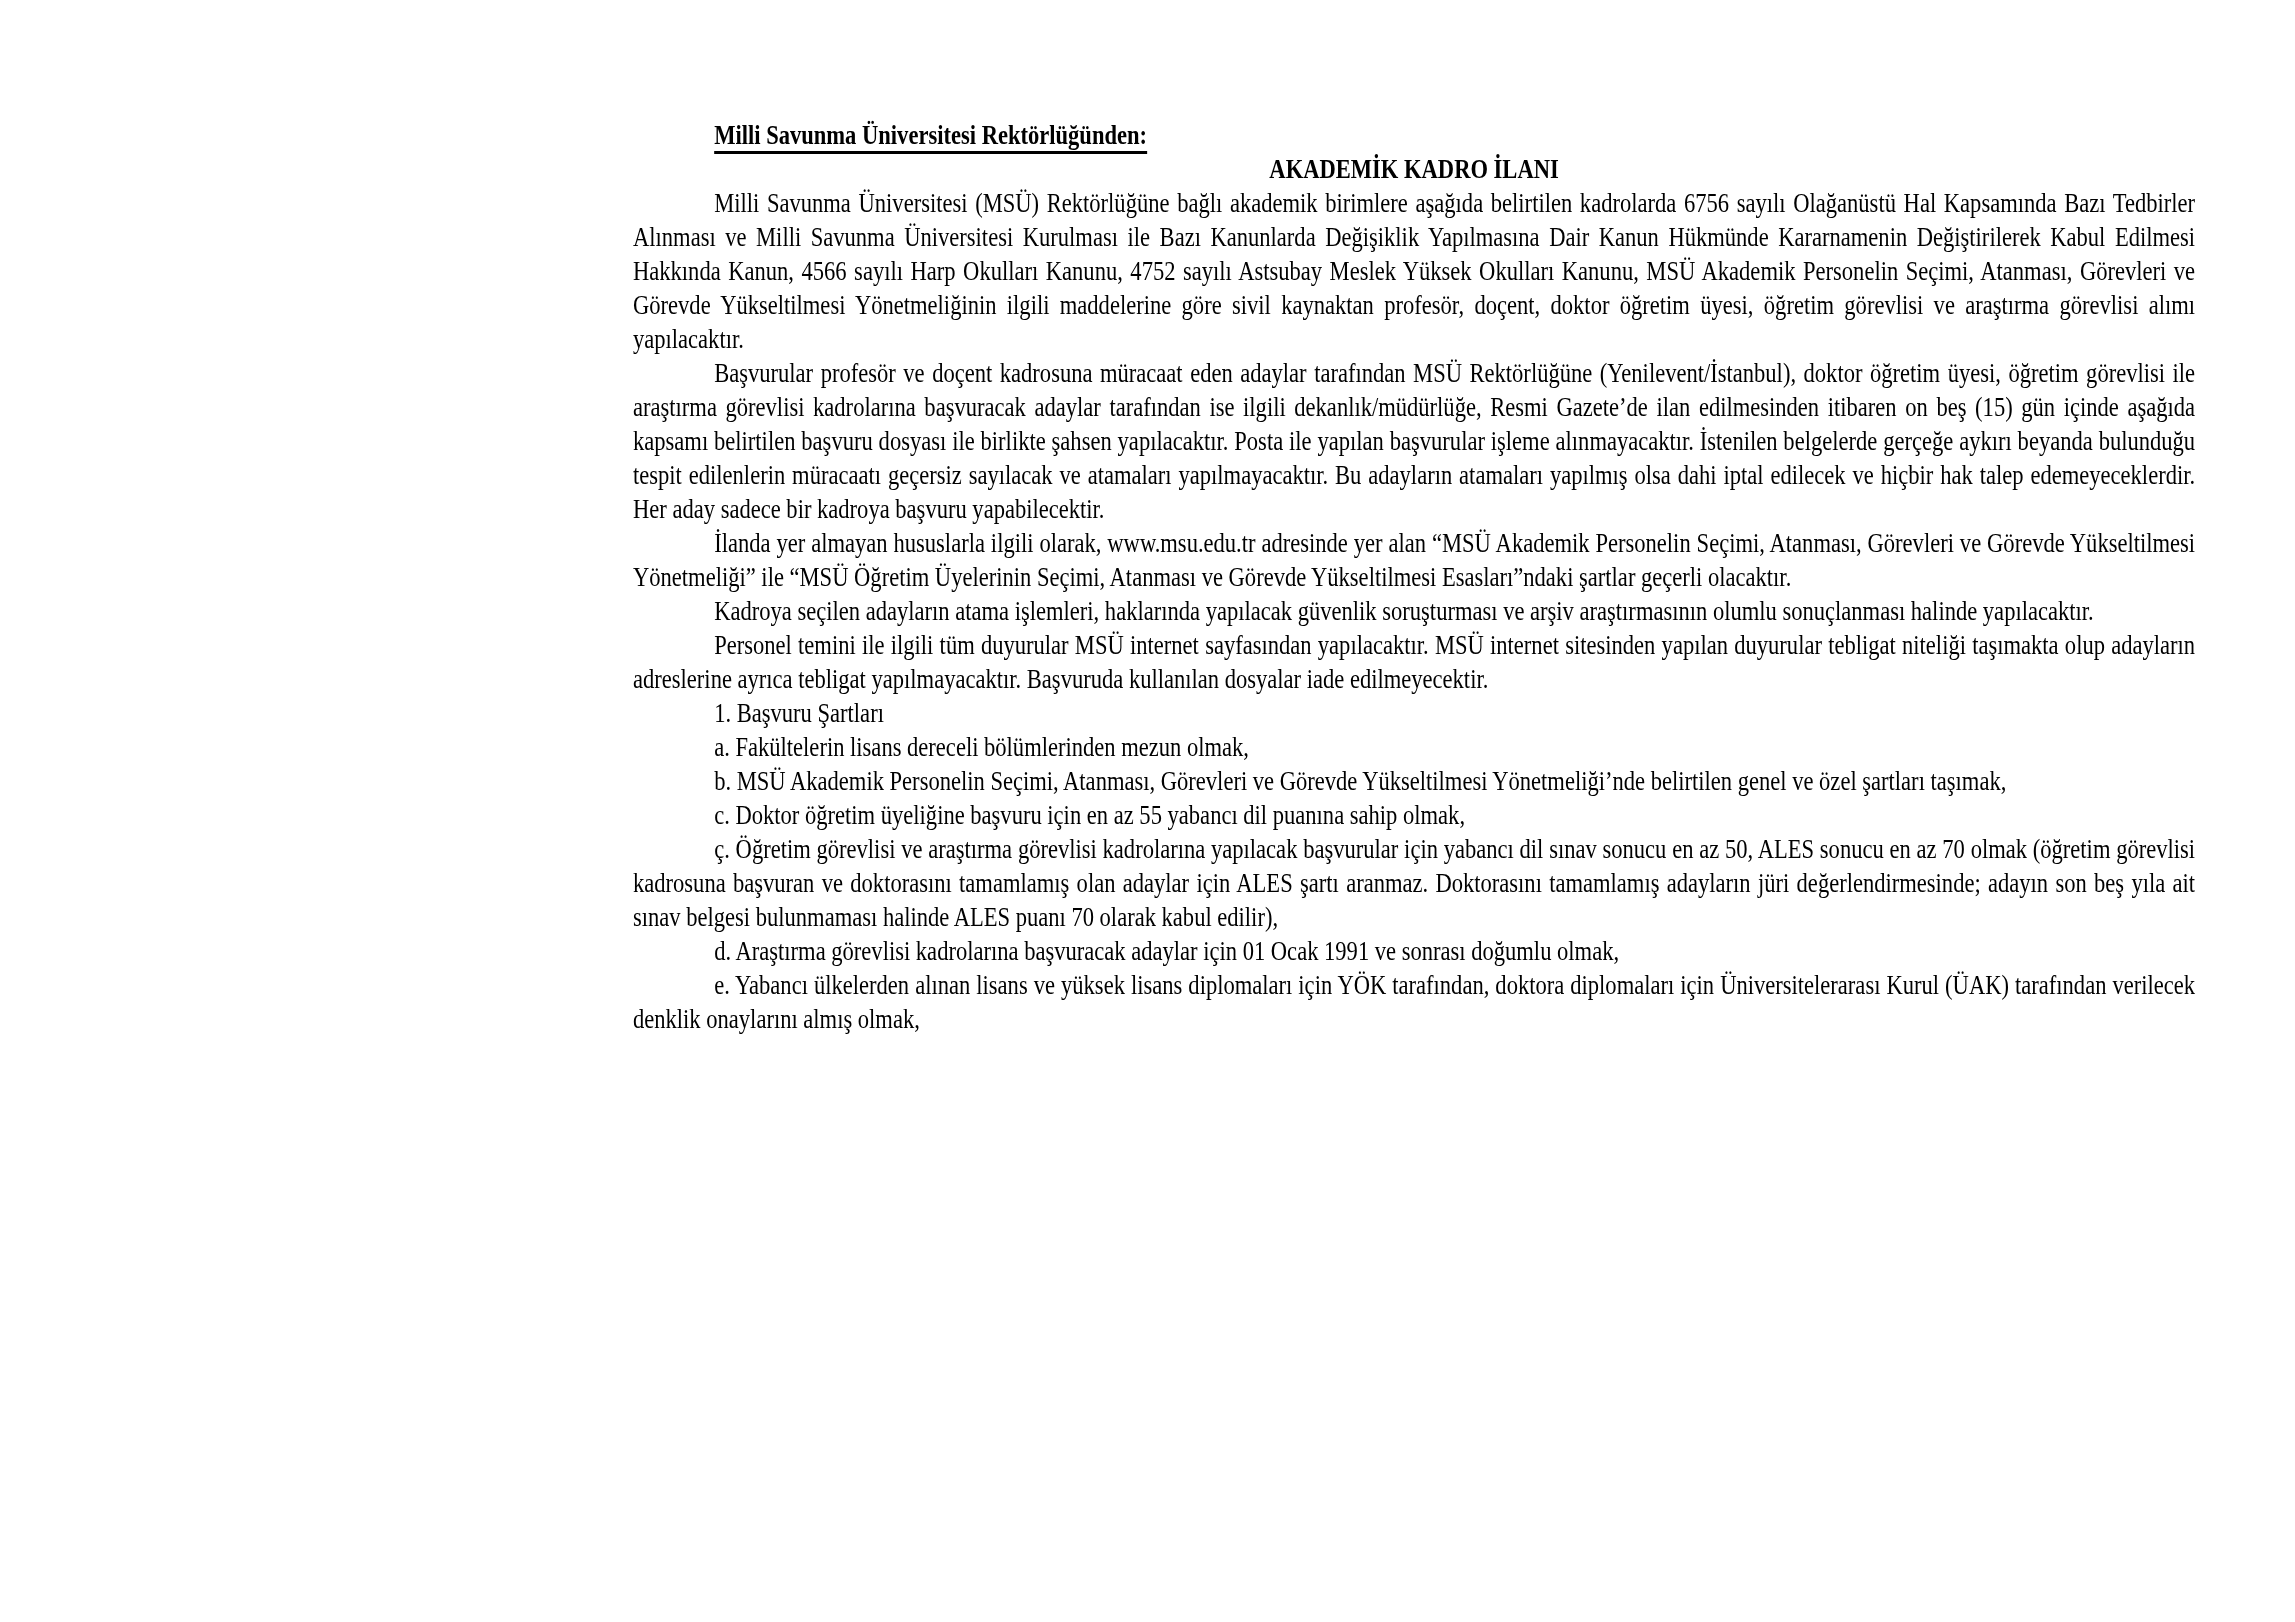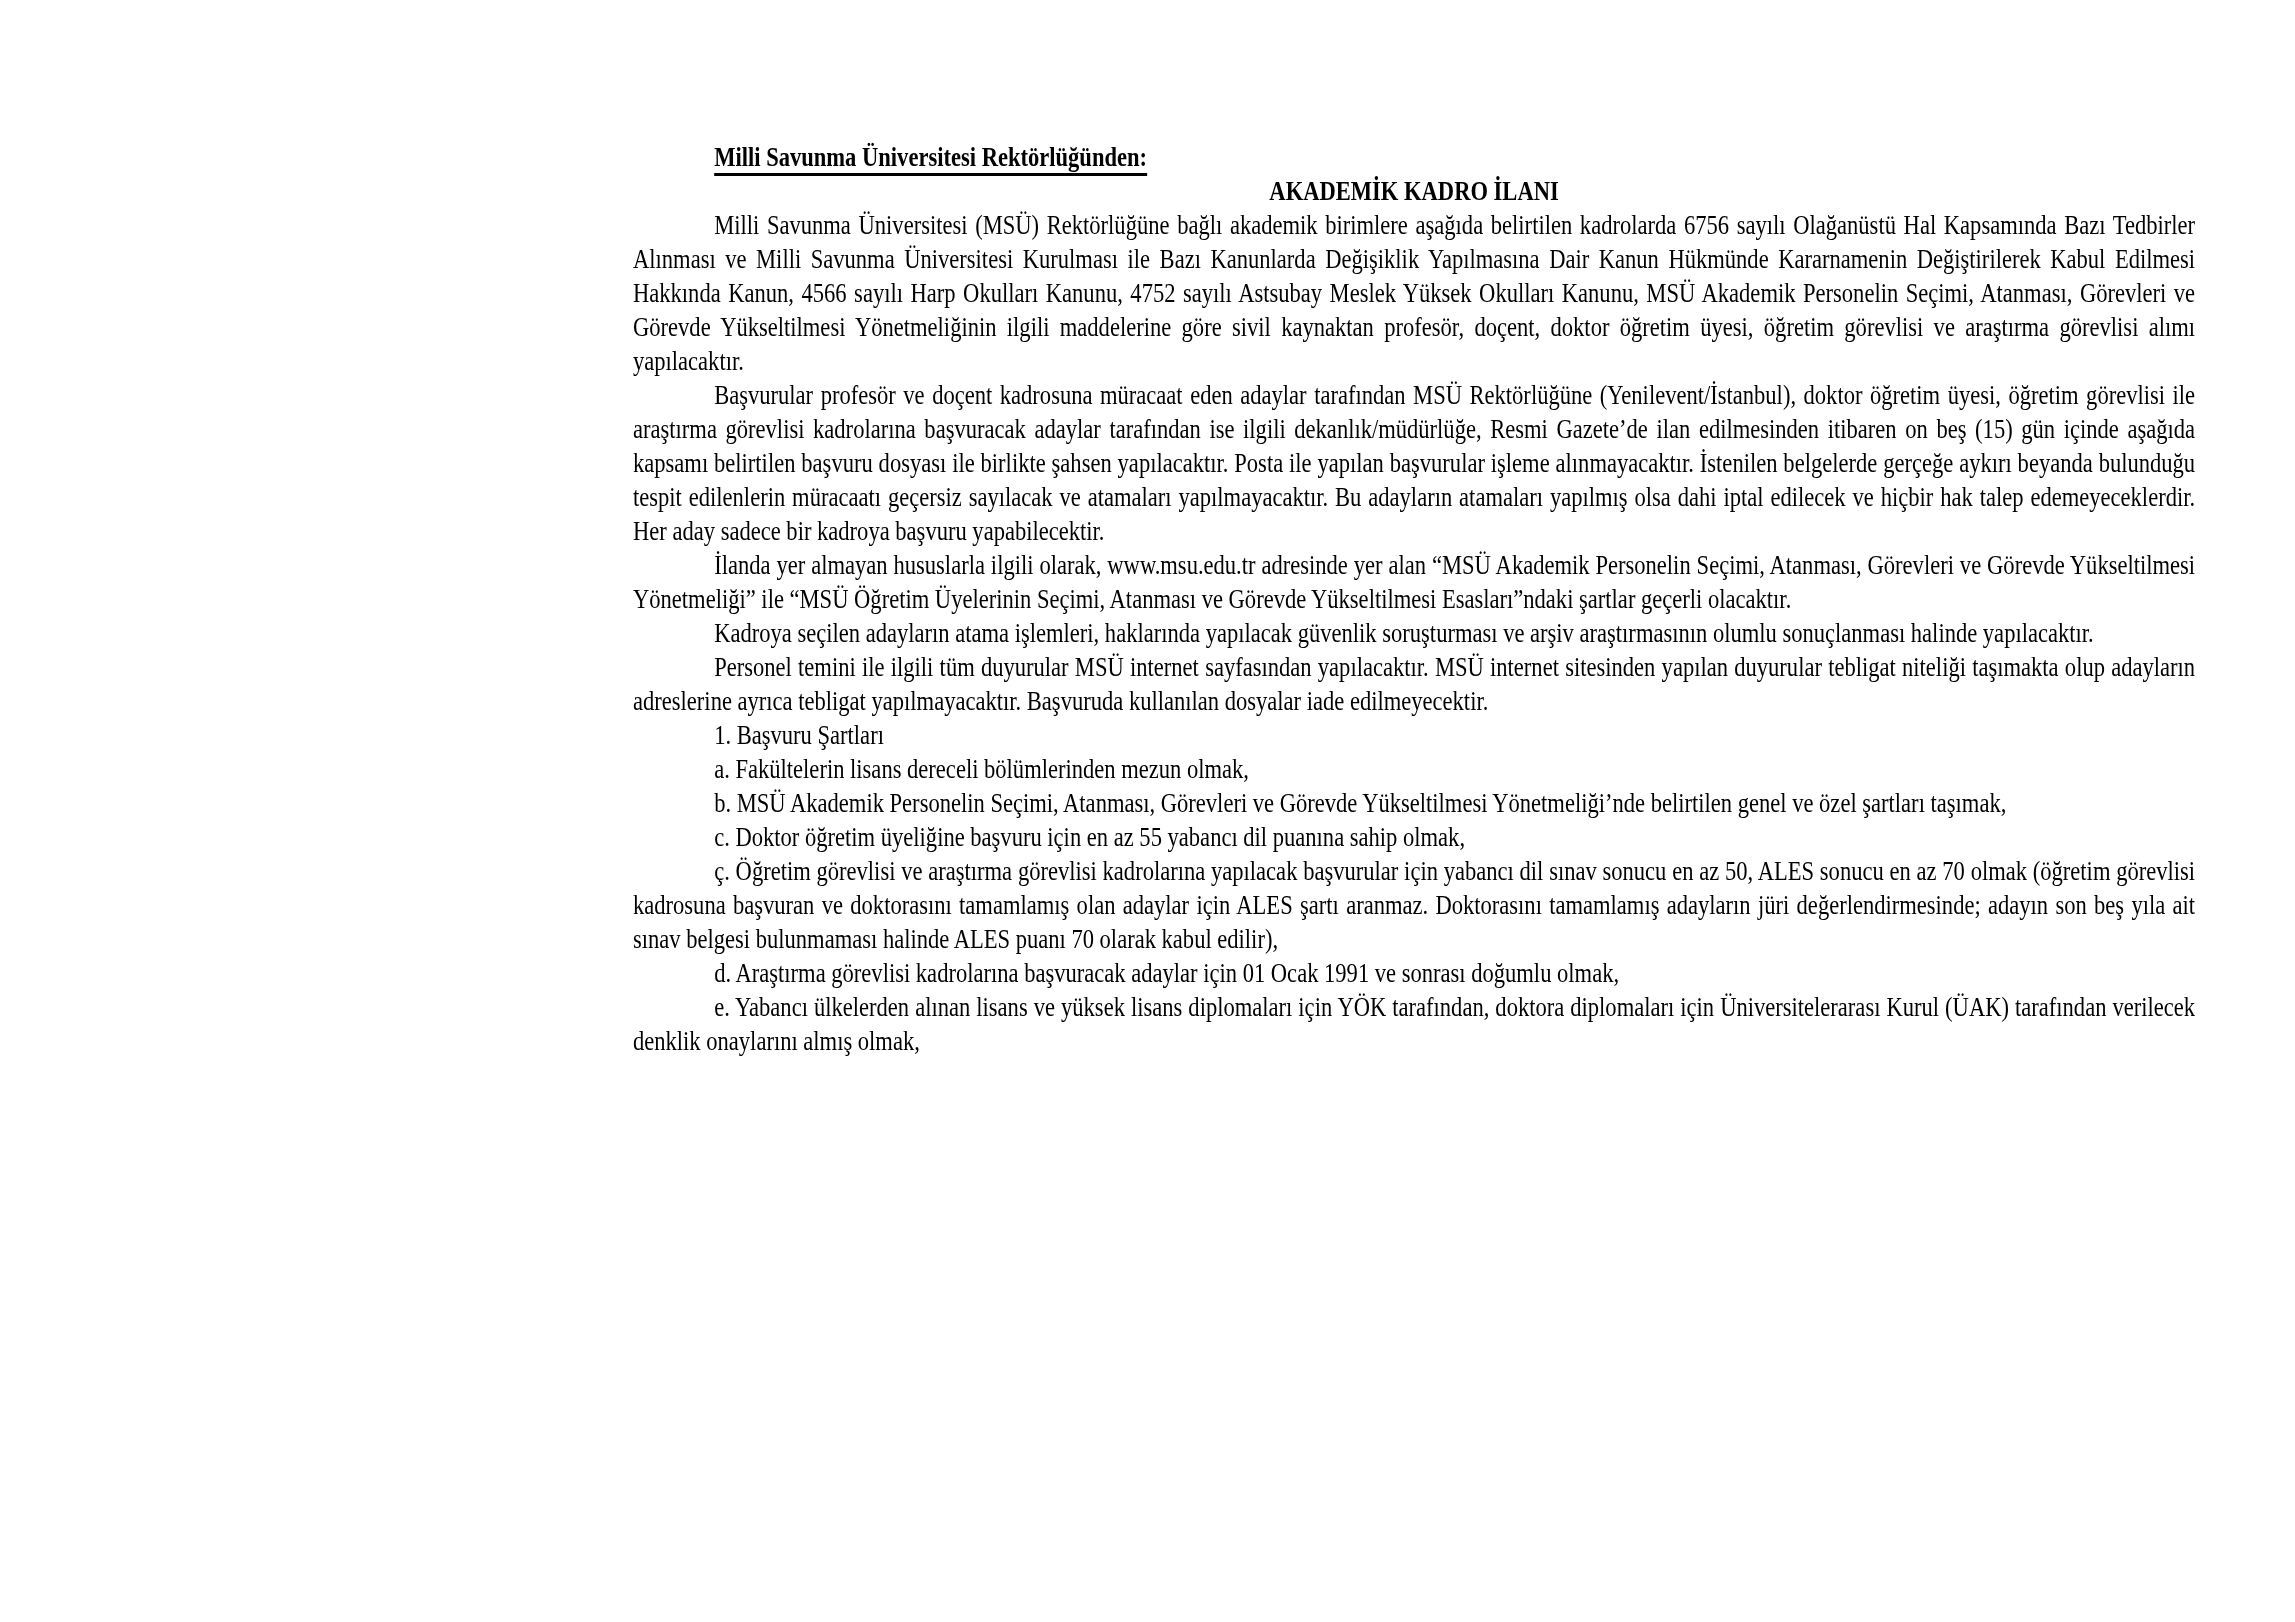--- a/index.html
+++ b/index.html
@@ -8,21 +8,20 @@
     background: #ffffff;
   }
   .page {
     position: relative;
     width: 2295px;
     height: 1291px;
     background: #ffffff;
     color: #000000;
     font-family: "Liberation Serif", serif;
     overflow: hidden;
-    margin-top: 22px;
   }
   
   .content {
     position: absolute;
     left: 633px;
     top: 118px;
     width: 1905px;
     transform: scaleX(0.82);
     transform-origin: 0 0;
     font-size: 27.5px;

